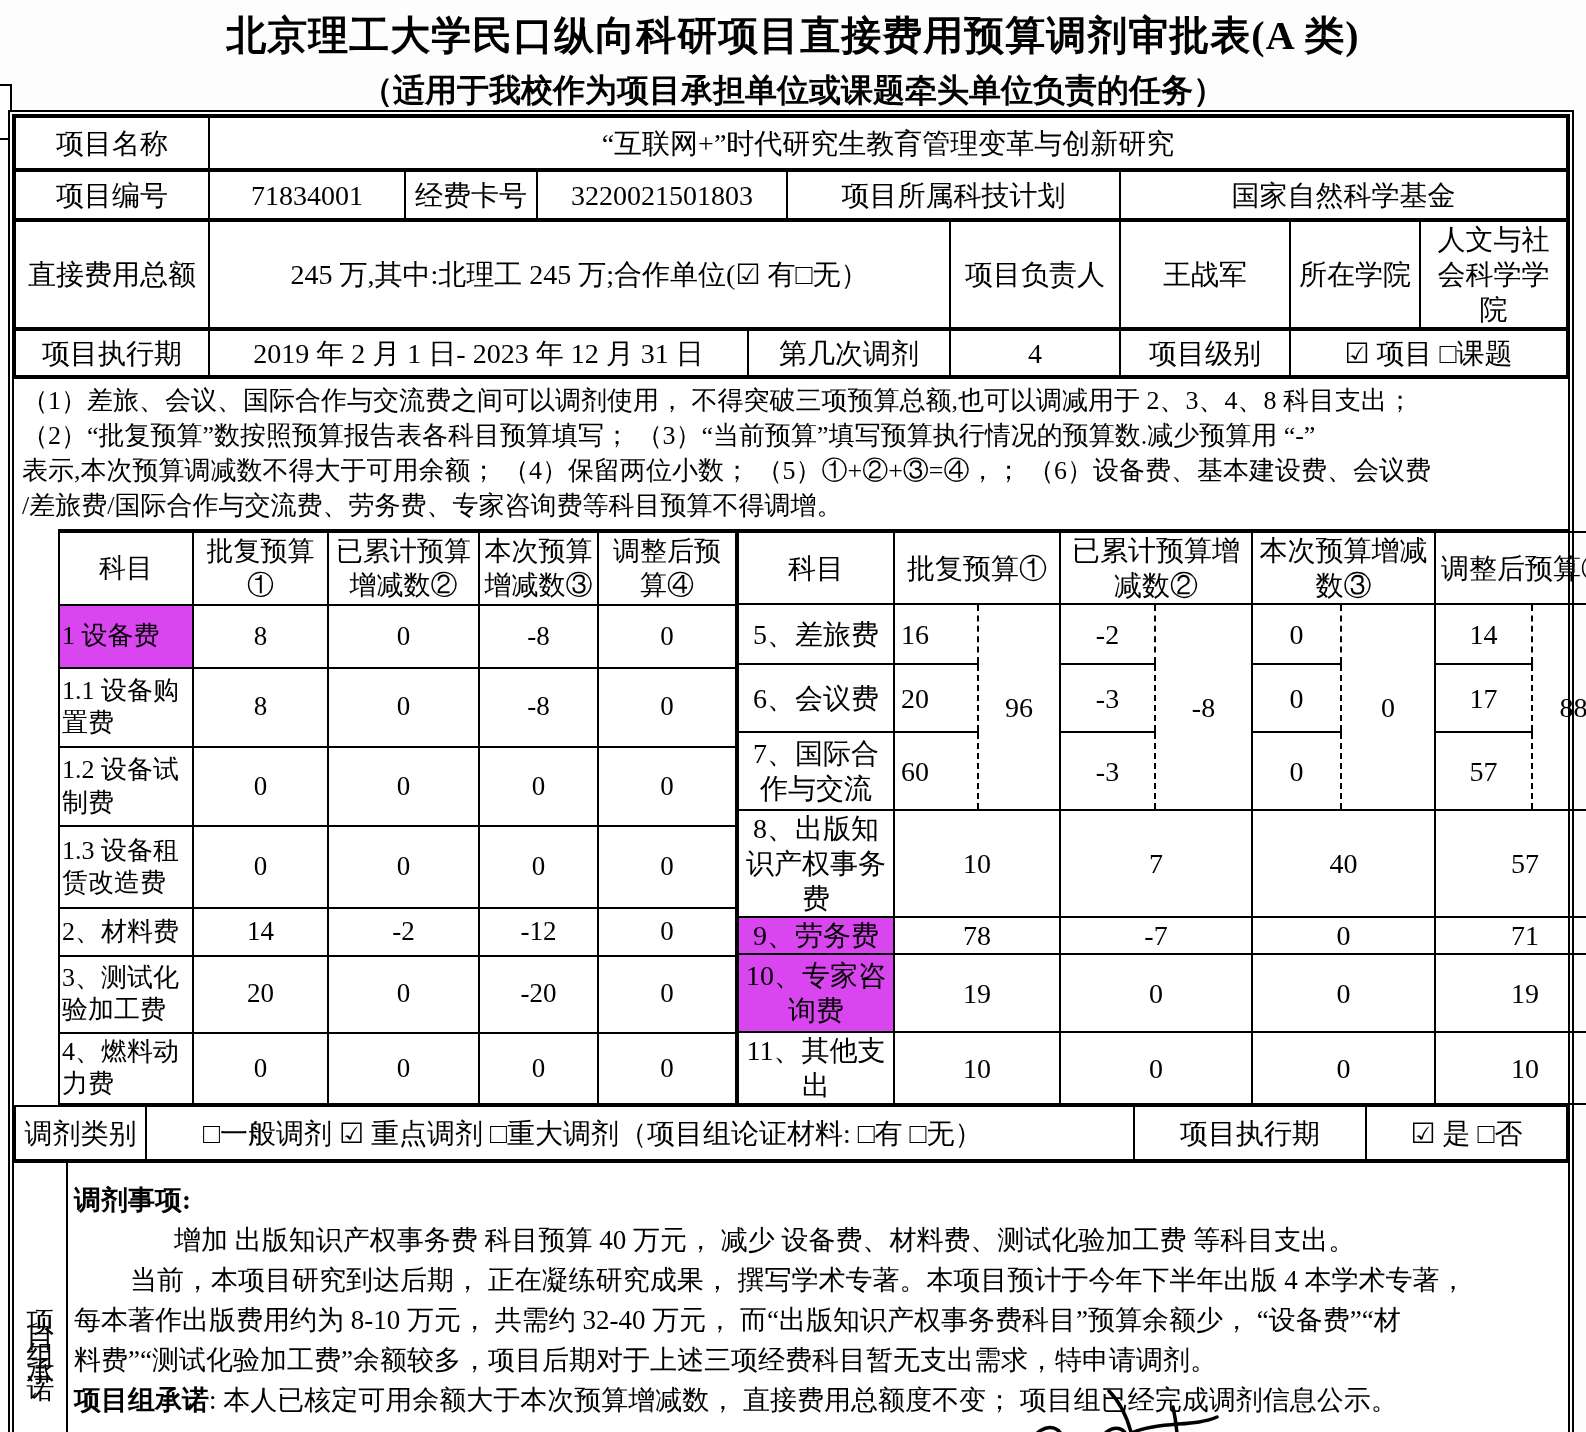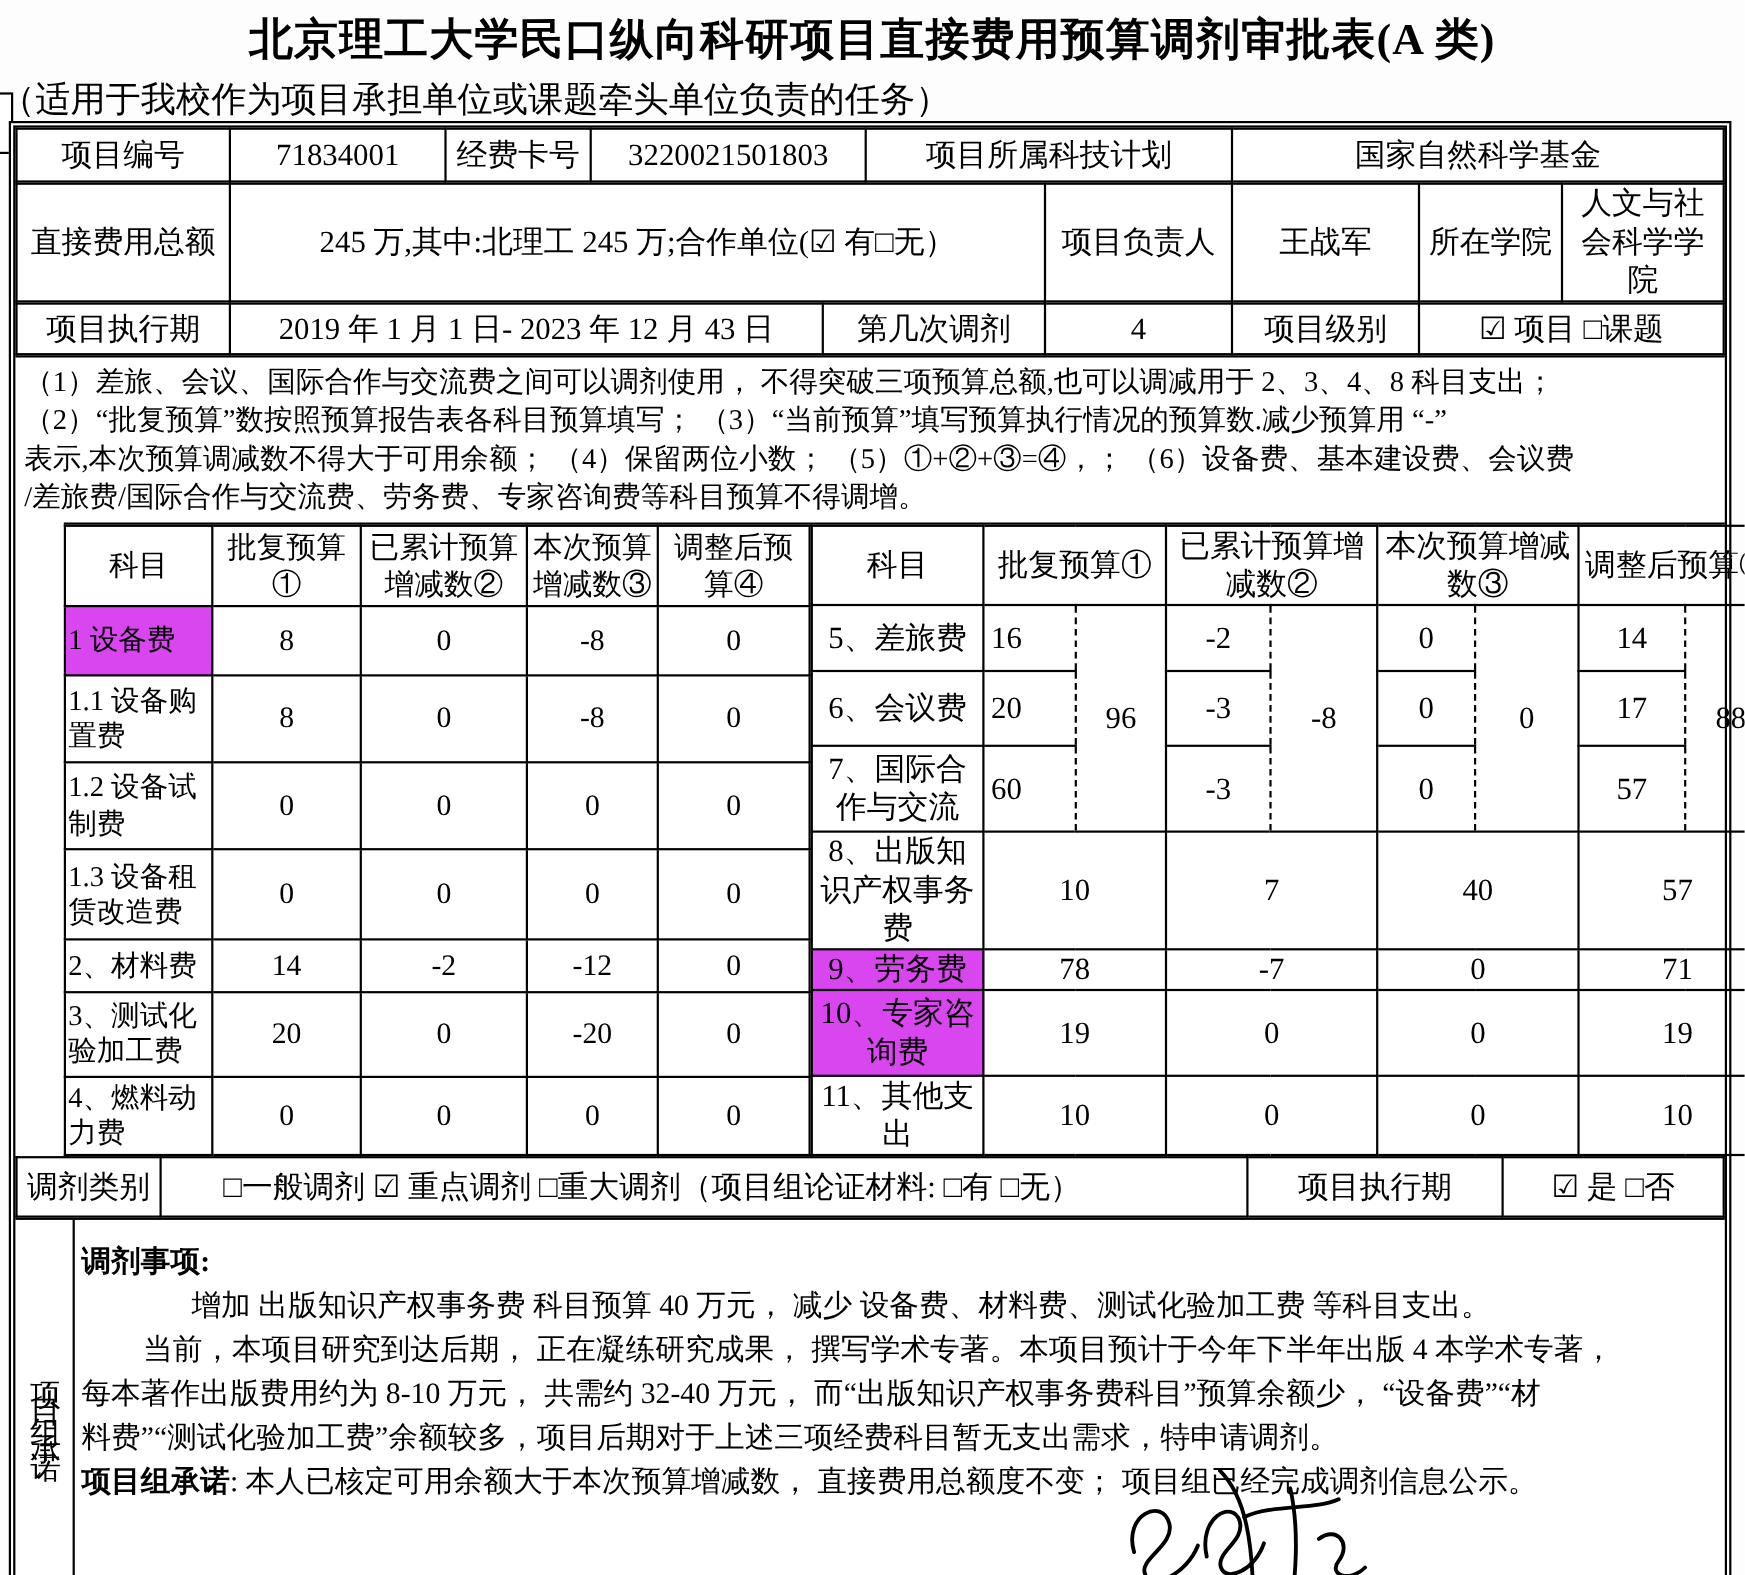--- a/index.html
+++ b/index.html
@@ -2,21 +2,21 @@
 <html><head>
 <meta charset="utf-8">
 <style>
   html,body{margin:0;padding:0;}
   body{
     width:1586px;height:1432px;position:relative;overflow:hidden;
     background:#fdfdfd;color:#000;
     font-family:"Liberation Serif","DejaVu Serif",serif;
   }
   .title{ text-align:center;font-size:40px;font-weight:bold;padding-top:8px;letter-spacing:1px;}
-  .subtitle{font-size:32px;font-weight:normal;margin-top:6px;}
+  .subtitle{text-align:center;font-size:32px;font-weight:bold;margin-top:6px;}
   .edge-tab{position:absolute;left:-4px;top:84px;width:12px;height:52px;border:2px solid #000;background:#fff;}
 
   .form{position:absolute;left:8px;top:110px;width:1558px;border:2px solid #000;padding:2px;background:#fff;}
   .form-inner{border:2px solid #000;}
 
   table{border-collapse:collapse;table-layout:fixed;width:100%;}
   td{border:2px solid #000;padding:0 4px;text-align:center;vertical-align:middle;
      font-size:28px;word-break:break-all;line-height:1.25;}
 
   
@@ -61,20 +61,32 @@
 <body>
 
 <div class="edge-tab"></div>
 
 <div class="title">北京理工大学民口纵向科研项目直接费用预算调剂审批表(A 类)</div>
 <div class="subtitle">（适用于我校作为项目承担单位或课题牵头单位负责的任务）</div>
 
 <div class="form">
 <div class="form-inner">
 
+  <table class="info i-r1">
+    <colgroup>
+          <col style="width:194px">
+          <col>
+        </colgroup>
+    <tbody>
+          <tr>
+      <td>项目名称</td>
+      <td>“互联网+”时代研究生教育管理变革与创新研究</td>
+    </tr>
+  </tbody>
+      </table>
 
   <table class="info">
     <colgroup>
           <col style="width:194px">
           <col style="width:196px">
           <col style="width:132px">
           <col style="width:250px">
           <col style="width:333px">
           <col>
         </colgroup>
@@ -116,21 +128,21 @@
           <col style="width:194px">
           <col style="width:539px">
           <col style="width:202px">
           <col style="width:170px">
           <col style="width:170px">
           <col>
         </colgroup>
     <tbody>
           <tr>
       <td>项目执行期</td>
-      <td>2019 年 1 月 1 日- 2023 年 12 月 43 日</td>
+      <td>2019 年 2 月 1 日- 2023 年 12 月 31 日</td>
       <td>第几次调剂</td>
       <td>4</td>
       <td>项目级别</td>
       <td>☑ 项目  □课题</td>
     </tr>
   </tbody>
       </table>
 
   <div class="notes">
     <div>（1）差旅、会议、国际合作与交流费之间可以调剂使用， 不得突破三项预算总额,也可以调减用于 2、3、4、8 科目支出；</div>

